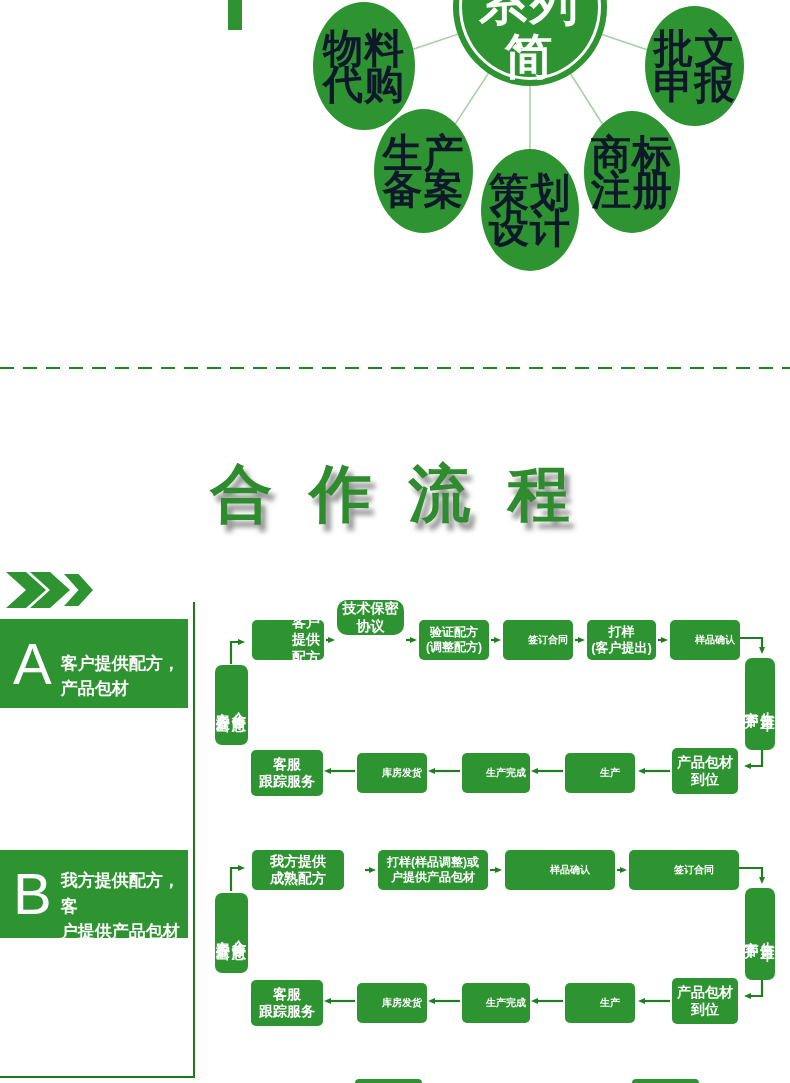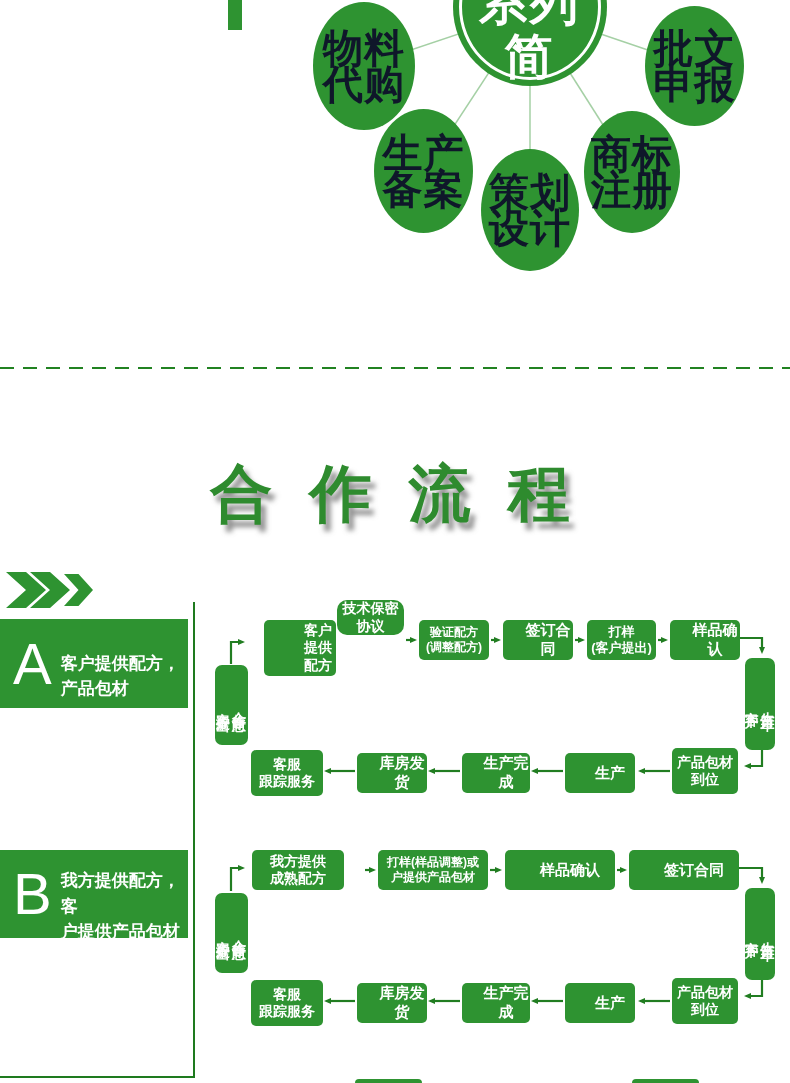--- a/index.html
+++ b/index.html
@@ -24,21 +24,21 @@
         clip-path:polygon(0 0,50% 0,100% 50%,50% 100%,0 100%,50% 50%);}
   
   .guide{position:absolute;background:#1e7a1e;}
   .label-bar{position:absolute;left:0;width:188px;background:#2e9331;color:#fff;
              display:flex;align-items:center;padding-left:13px;box-sizing:border-box;}
   .label-bar .badge{font-size:58px;line-height:58px;font-weight:normal;margin-right:9px;}
   .label-bar .heading{font-size:17px;font-weight:bold;line-height:1.5;white-space:pre-line;margin-top:25px;}
   .box{position:absolute;background:#2e9331;color:#fff;border-radius:5px;
        display:flex;align-items:center;justify-content:center;text-align:center;
        font-weight:bold;font-size:14px;line-height:1.25;white-space:pre-line;box-sizing:border-box;}
-  .box.f15{font-size:15px;padding-left:20px;} .box.f12{font-size:12px;} .box.f13{font-size:13px;}
+  .box.f15{font-size:10px;padding-left:20px;} .box.f12{font-size:12px;} .box.f13{font-size:13px;}
   .vbox{position:absolute;background:#2e9331;color:#fff;border-radius:7px;
         display:flex;align-items:center;justify-content:center;box-sizing:border-box;}
   .vbox .vtext{writing-mode:vertical-lr;text-orientation:upright;white-space:pre-line;
                font-size:14px;font-weight:bold;letter-spacing:2px;line-height:16px;color:#fff;}
   .stub{position:absolute;background:#2e9331;}
   svg.connectors{position:absolute;left:0;top:0;pointer-events:none;}
 </style>
 </head>
 <body>
 
@@ -122,21 +122,21 @@
     <span class="badge">A</span>
     <div class="heading">客户提供配方，
 产品包材</div>
   </div>
 
   <div class="vbox" style="left:215px;top:665px;width:33px;height:80px;">
     <span class="vtext">客户提出
 合作意向</span>
   </div>
 
-  <div class="box" style="left:264px;top:620px;width:72px;height:56px;padding-left:36px;">客户提供
+  <div class="box" style="left:252px;top:620px;width:72px;height:40px;padding-left:36px;">客户提供
 配方</div>
   <div class="box" style="left:337px;top:600px;width:67px;height:35px;border-radius:10px;">技术保密
 协议</div>
   <div class="box f12" style="left:419px;top:620px;width:70px;height:40px;">验证配方
 (调整配方)</div>
   <div class="box f15" style="left:503px;top:620px;width:70px;height:40px;">签订合同</div>
   <div class="box f13" style="left:587px;top:620px;width:69px;height:40px;">打样
 (客户提出)</div>
   <div class="box f15" style="left:670px;top:620px;width:70px;height:40px;">样品确认</div>
 

